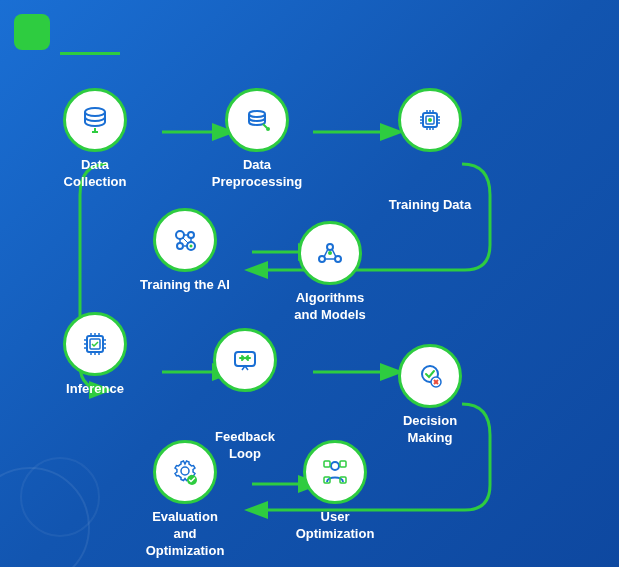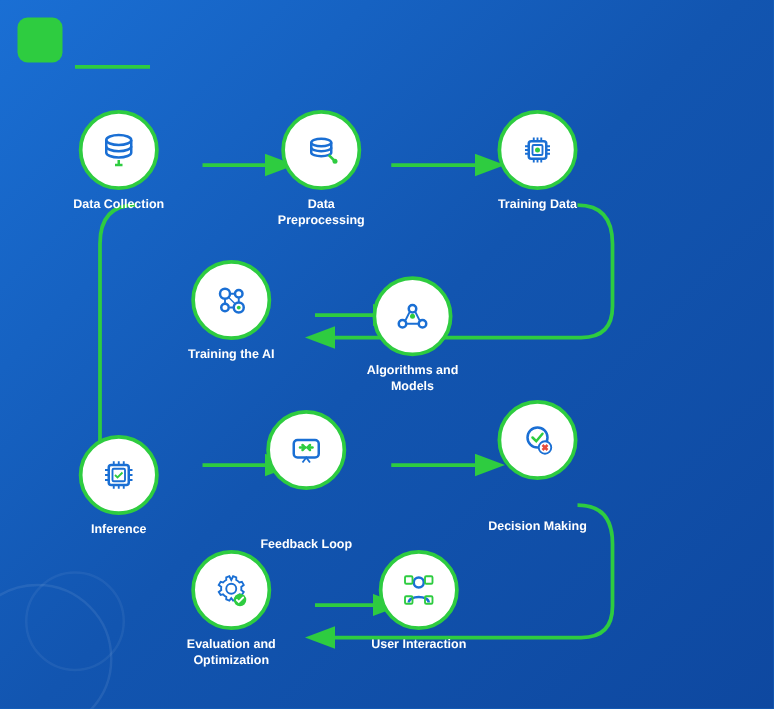--- a/index.html
+++ b/index.html
@@ -88,21 +88,21 @@
     .node-circle {
       width: 64px; height: 64px;
       border-radius: 50%;
       background: white;
       border: 3px solid #2ecc40;
       display: flex; align-items: center; justify-content: center;
       position: relative;
     }
     .node-label {
       color: white;
-      font-size: 10px;
+      font-size: 13px;
       text-align: center;
       margin-top: 5px;
       line-height: 1.3;
       font-weight: 600;
     }
 
     
   </style>
 </head>
 <body>
@@ -162,21 +162,21 @@
     <ellipse cx="16" cy="10" rx="8" ry="3" stroke="#1a6fd4" stroke-width="2"></ellipse>
     <path d="M8 10v4c0 1.7 3.6 3 8 3s8-1.3 8-3v-4" stroke="#1a6fd4" stroke-width="2"></path>
     <path d="M8 14v4c0 1.7 3.6 3 8 3s8-1.3 8-3v-4" stroke="#1a6fd4" stroke-width="2"></path>
     <line x1="22" y1="20" x2="26" y2="24" stroke="#2ecc40" stroke-width="2"></line>
     <circle cx="27" cy="25" r="2" fill="#2ecc40"></circle>
   </svg>
       </div>
       <div class="node-label">Data
 Preprocessing</div>
     </div>
-    <div class="node" style="left: 385px; top: 88px;">
+    <div class="node" style="left: 385px; top: 88px; gap: 40px;">
       <div class="node-circle">
         <svg width="32" height="32" viewBox="0 0 32 32" fill="none">
     <rect x="9" y="9" width="14" height="14" rx="2" stroke="#1a6fd4" stroke-width="2"></rect>
     <rect x="12" y="12" width="8" height="8" rx="1" stroke="#1a6fd4" stroke-width="1.5"></rect>
     <line x1="13" y1="9" x2="13" y2="6" stroke="#1a6fd4" stroke-width="1.5"></line>
     <line x1="16" y1="9" x2="16" y2="6" stroke="#1a6fd4" stroke-width="1.5"></line>
     <line x1="19" y1="9" x2="19" y2="6" stroke="#1a6fd4" stroke-width="1.5"></line>
     <line x1="13" y1="23" x2="13" y2="26" stroke="#1a6fd4" stroke-width="1.5"></line>
     <line x1="16" y1="23" x2="16" y2="26" stroke="#1a6fd4" stroke-width="1.5"></line>
     <line x1="19" y1="23" x2="19" y2="26" stroke="#1a6fd4" stroke-width="1.5"></line>
@@ -218,21 +218,21 @@
     <circle cx="24" cy="22" r="3" stroke="#1a6fd4" stroke-width="2"></circle>
     <circle cx="16" cy="16" r="2" fill="#2ecc40"></circle>
     <line x1="14" y1="12" x2="10" y2="20" stroke="#1a6fd4" stroke-width="1.5"></line>
     <line x1="18" y1="12" x2="22" y2="20" stroke="#1a6fd4" stroke-width="1.5"></line>
     <line x1="11" y1="22" x2="21" y2="22" stroke="#1a6fd4" stroke-width="1.5"></line>
   </svg>
       </div>
       <div class="node-label">Algorithms and
 Models</div>
     </div>
-    <div class="node" style="left: 50px; top: 348px; align-items: center;">
+    <div class="node" style="left: 50px; top: 312px; align-items: center;">
       <div class="node-circle">
         <svg width="32" height="32" viewBox="0 0 32 32" fill="none">
     <rect x="8" y="8" width="16" height="16" rx="2" stroke="#1a6fd4" stroke-width="2"></rect>
     <rect x="11" y="11" width="10" height="10" rx="1" stroke="#1a6fd4" stroke-width="1.5"></rect>
     <line x1="12" y1="8" x2="12" y2="5" stroke="#1a6fd4" stroke-width="1.5"></line>
     <line x1="16" y1="8" x2="16" y2="5" stroke="#1a6fd4" stroke-width="1.5"></line>
     <line x1="20" y1="8" x2="20" y2="5" stroke="#1a6fd4" stroke-width="1.5"></line>
     <line x1="12" y1="24" x2="12" y2="27" stroke="#1a6fd4" stroke-width="1.5"></line>
     <line x1="16" y1="24" x2="16" y2="27" stroke="#1a6fd4" stroke-width="1.5"></line>
     <line x1="20" y1="24" x2="20" y2="27" stroke="#1a6fd4" stroke-width="1.5"></line>
@@ -254,21 +254,21 @@
     <path d="M13 26 L16 22 L19 26" stroke="#1a6fd4" stroke-width="1.5" fill="none"></path>
     <path d="M11 14 L15 14" stroke="#2ecc40" stroke-width="2" stroke-linecap="round"></path>
     <path d="M13 12 L15 14 L13 16" stroke="#2ecc40" stroke-width="2" fill="none" stroke-linecap="round"></path>
     <path d="M21 14 L17 14" stroke="#2ecc40" stroke-width="2" stroke-linecap="round"></path>
     <path d="M19 12 L17 14 L19 16" stroke="#2ecc40" stroke-width="2" fill="none" stroke-linecap="round"></path>
   </svg>
       </div>
       <div class="node-label">Feedback
 Loop</div>
     </div>
-    <div class="node" style="left: 385px; top: 320px; gap: 26px;">
+    <div class="node" style="left: 385px; top: 344px;">
       <div class="node-circle">
         <svg width="32" height="32" viewBox="0 0 32 32" fill="none">
     <circle cx="16" cy="14" r="8" stroke="#1a6fd4" stroke-width="2"></circle>
     <path d="M12 14 L15 17 L20 11" stroke="#2ecc40" stroke-width="2" fill="none" stroke-linecap="round"></path>
     <circle cx="22" cy="22" r="5" fill="white" stroke="#1a6fd4" stroke-width="1.5"></circle>
     <line x1="20" y1="20" x2="24" y2="24" stroke="#e74c3c" stroke-width="2"></line>
     <line x1="24" y1="20" x2="20" y2="24" stroke="#e74c3c" stroke-width="2"></line>
   </svg>
       </div>
       <div class="node-label">Decision
@@ -291,15 +291,15 @@
         <svg width="32" height="32" viewBox="0 0 32 32" fill="none">
     <circle cx="16" cy="10" r="4" stroke="#1a6fd4" stroke-width="2"></circle>
     <path d="M8 26 C8 20 24 20 24 26" stroke="#1a6fd4" stroke-width="2" fill="none"></path>
     <rect x="5" y="5" width="6" height="6" rx="1" stroke="#2ecc40" stroke-width="1.5" fill="none"></rect>
     <rect x="21" y="5" width="6" height="6" rx="1" stroke="#2ecc40" stroke-width="1.5" fill="none"></rect>
     <rect x="5" y="21" width="6" height="6" rx="1" stroke="#2ecc40" stroke-width="1.5" fill="none"></rect>
     <rect x="21" y="21" width="6" height="6" rx="1" stroke="#2ecc40" stroke-width="1.5" fill="none"></rect>
   </svg>
       </div>
       <div class="node-label">User
-Interaction</div>
+Optimization</div>
     </div>
   </div>
 
 </body></html>

